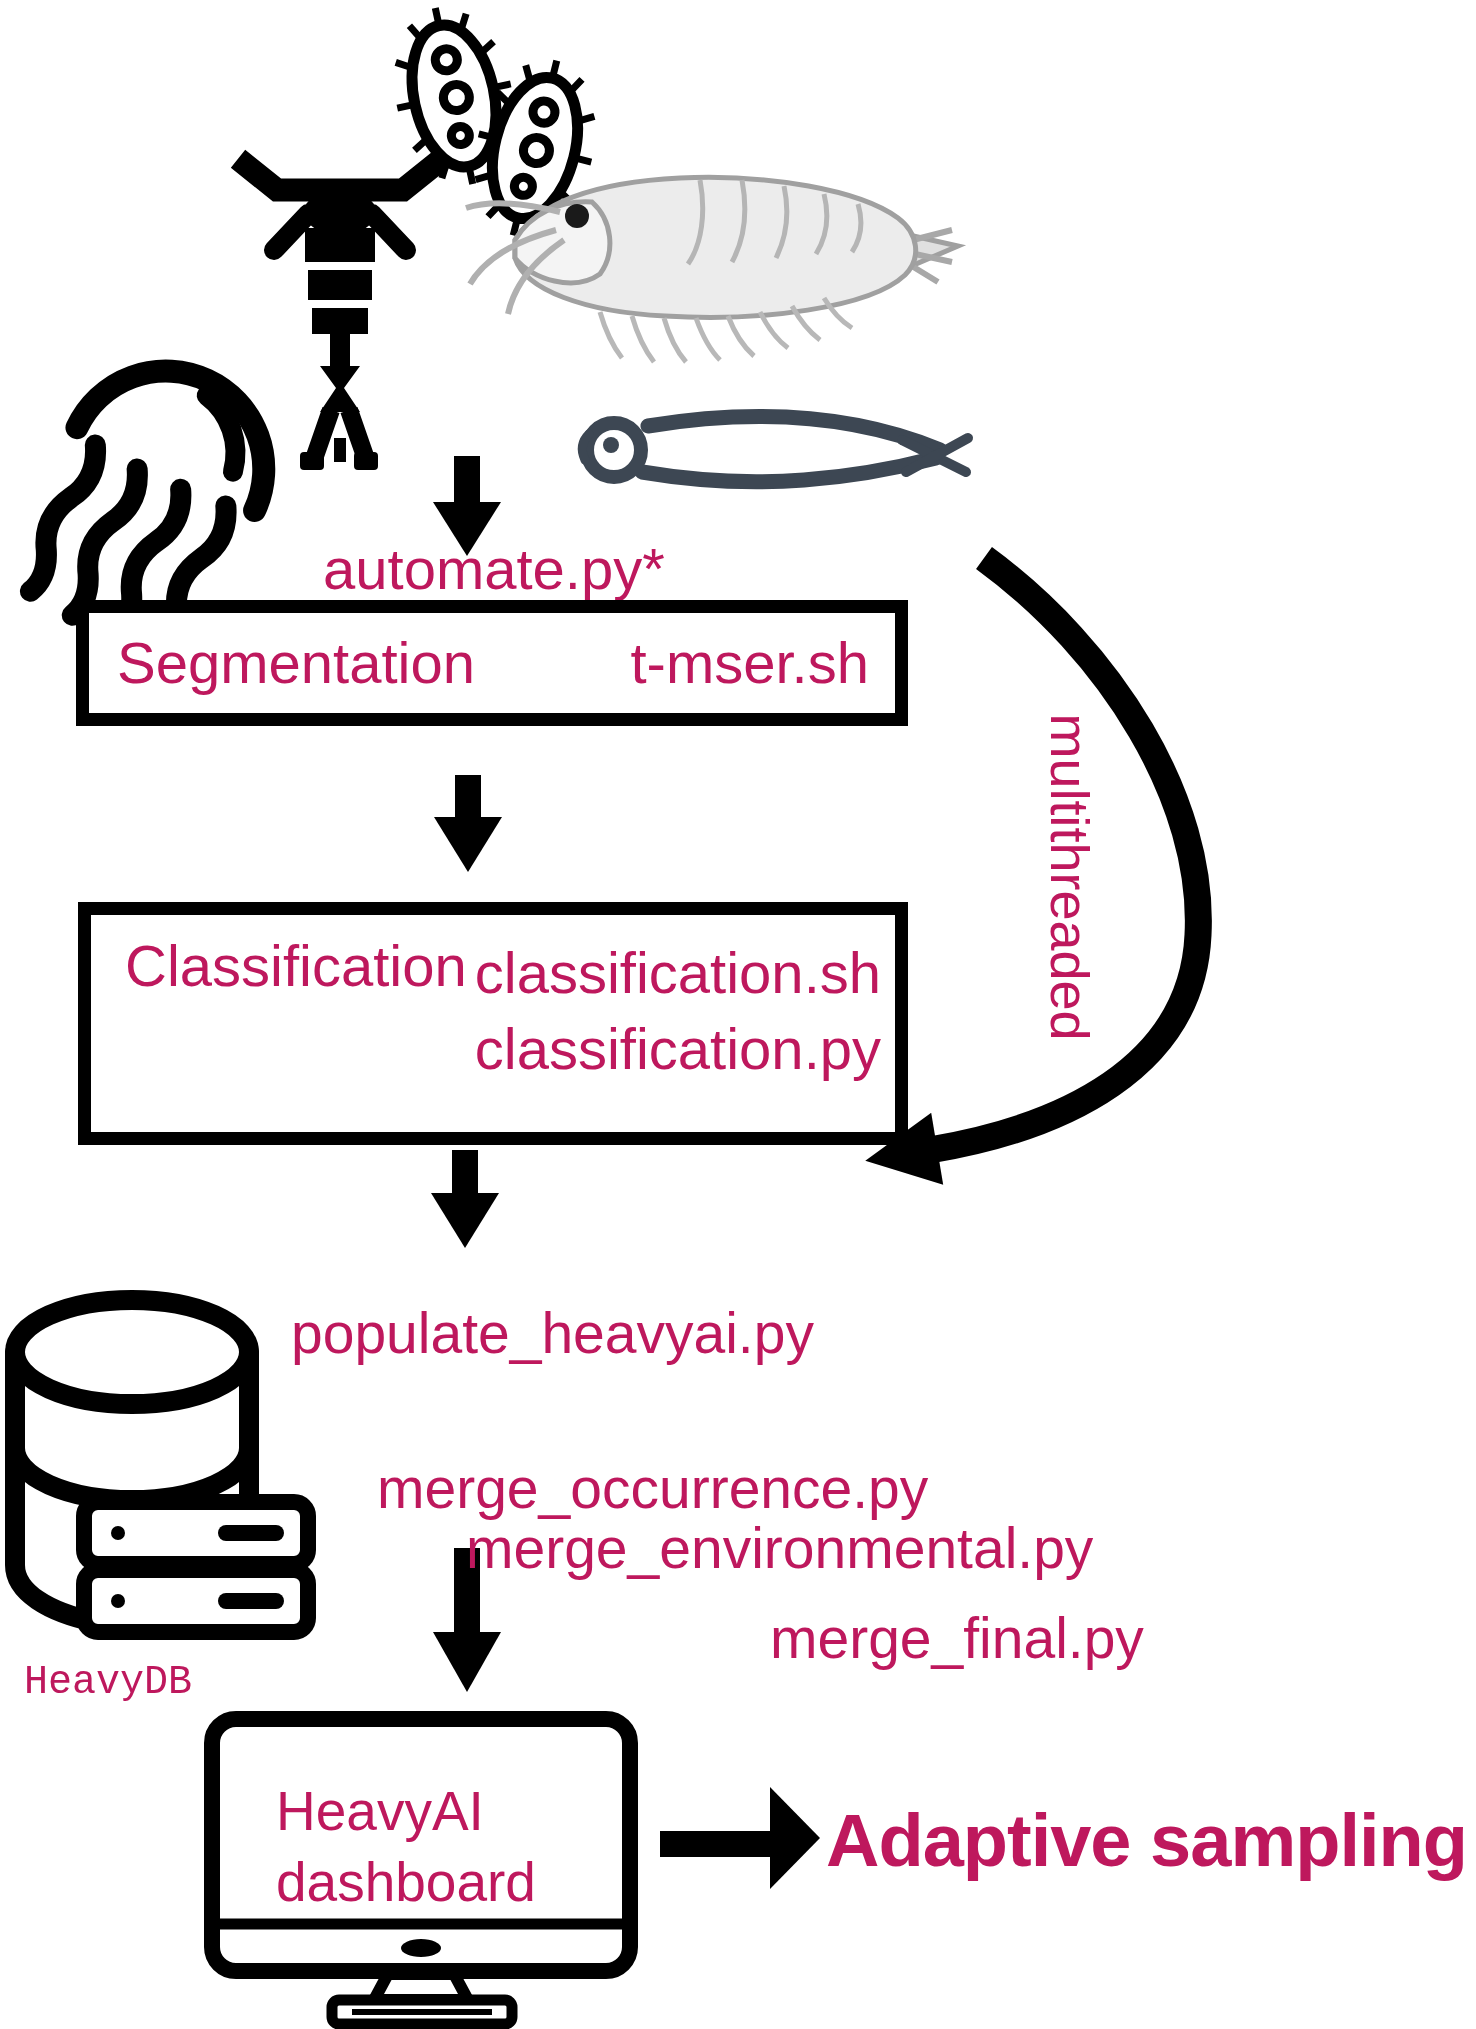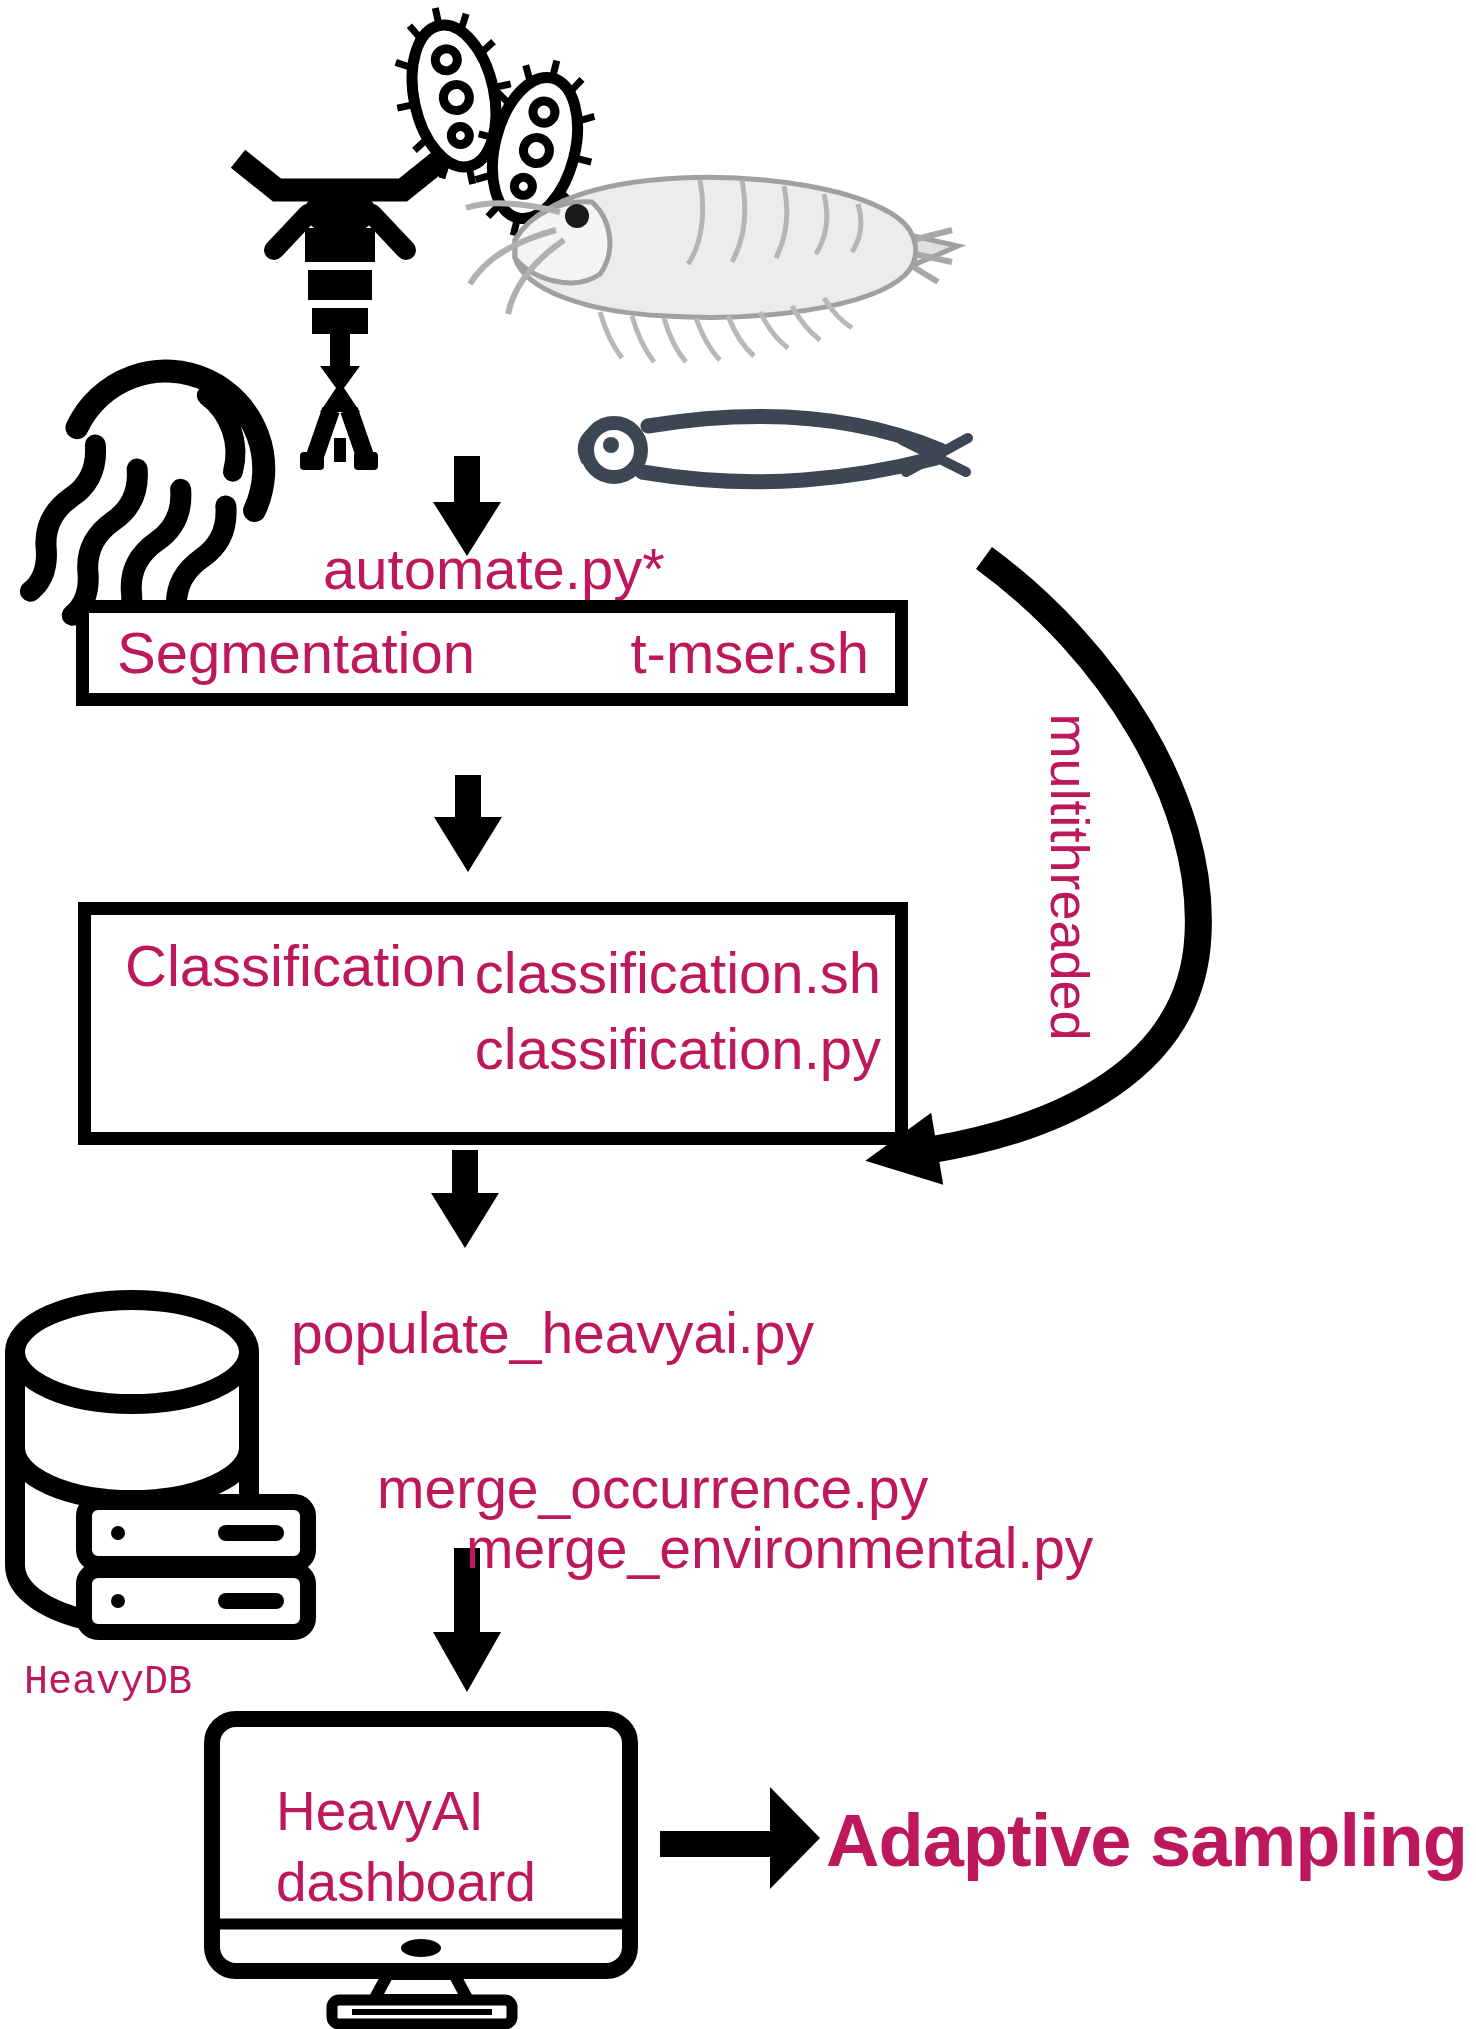--- a/index.html
+++ b/index.html
@@ -18,21 +18,21 @@
   .t54 { font-size:55px; line-height:71px; }
   .t62 { font-size:40px; line-height:62px;font-family:Liberation Mono, monospace; }
   .t74 { font-size:74px; line-height:74px; font-weight:bold; letter-spacing:-1px; }
   .box {
     position:absolute;
     border:13px solid #000;
     background:#fff;
     box-sizing:border-box;
   }
   .seg-box {
-    left:76px; top:600px; width:832px; height:106px;
+    left:76px; top:600px; width:832px; height:126px;
     display:flex; align-items:center; justify-content:space-between;
     padding:0 26px 0 28px;
   }
   .cls-box { left:78px; top:902px; width:830px; height:243px; }
   .cls-label { position:absolute; left:34px; top:22px; }
   .cls-scripts { position:absolute; right:14px; top:20px; text-align:right; line-height:76px; font-size:58px; }
   .rot90 {
     left:1070px; top:877px;
     transform:translate(-50%,-50%) rotate(90deg);
     font-size:54px; line-height:54px;
@@ -174,20 +174,21 @@
       <span style="display:block;">classification.sh</span>
       <span style="display:block;">classification.py</span>
     </span>
   </div>
 
   <div class="abs rot90">multithreaded</div>
 
   <div class="abs t57" style="left:291px; top:1305px;">populate_heavyai.py</div>
   <div class="abs t57" style="left:377px; top:1460px;">merge_occurrence.py</div>
   <div class="abs t57" style="left:466px; top:1520px;">merge_environmental.py</div>
+  <div class="abs t57" style="left:770px; top:1610px;">merge_final.py</div>
 
   <div class="abs t62" style="left:24px; top:1652px;">HeavyDB</div>
 
   <div class="abs t74" style="left:826px; top:1804px;">Adaptive sampling</div>
 
   <div class="abs t54" style="left:276px; top:1776px;">
     <div>HeavyAI</div>
     <div>dashboard</div>
   </div>
 

